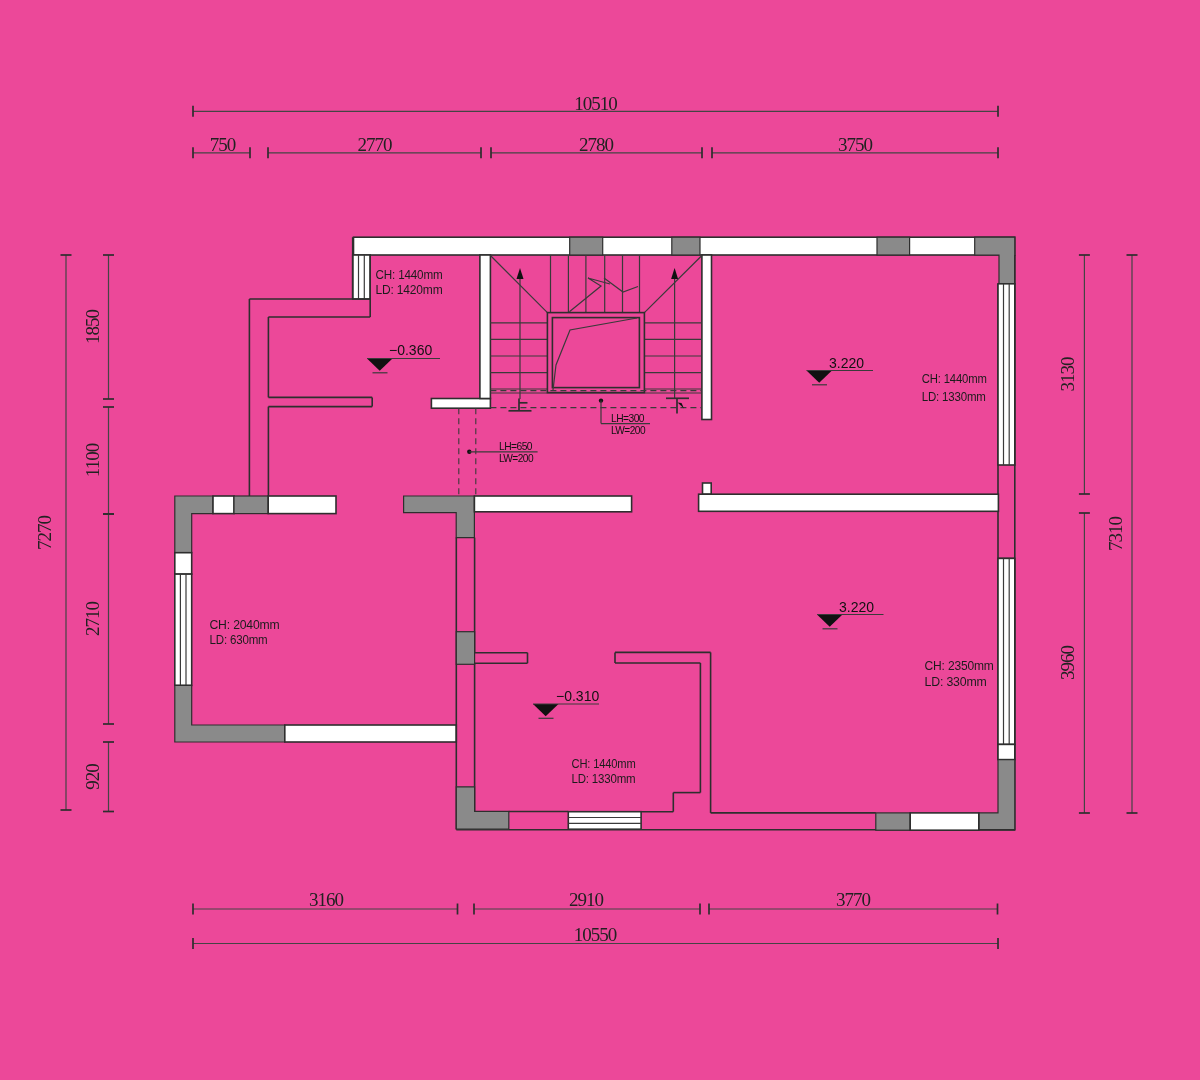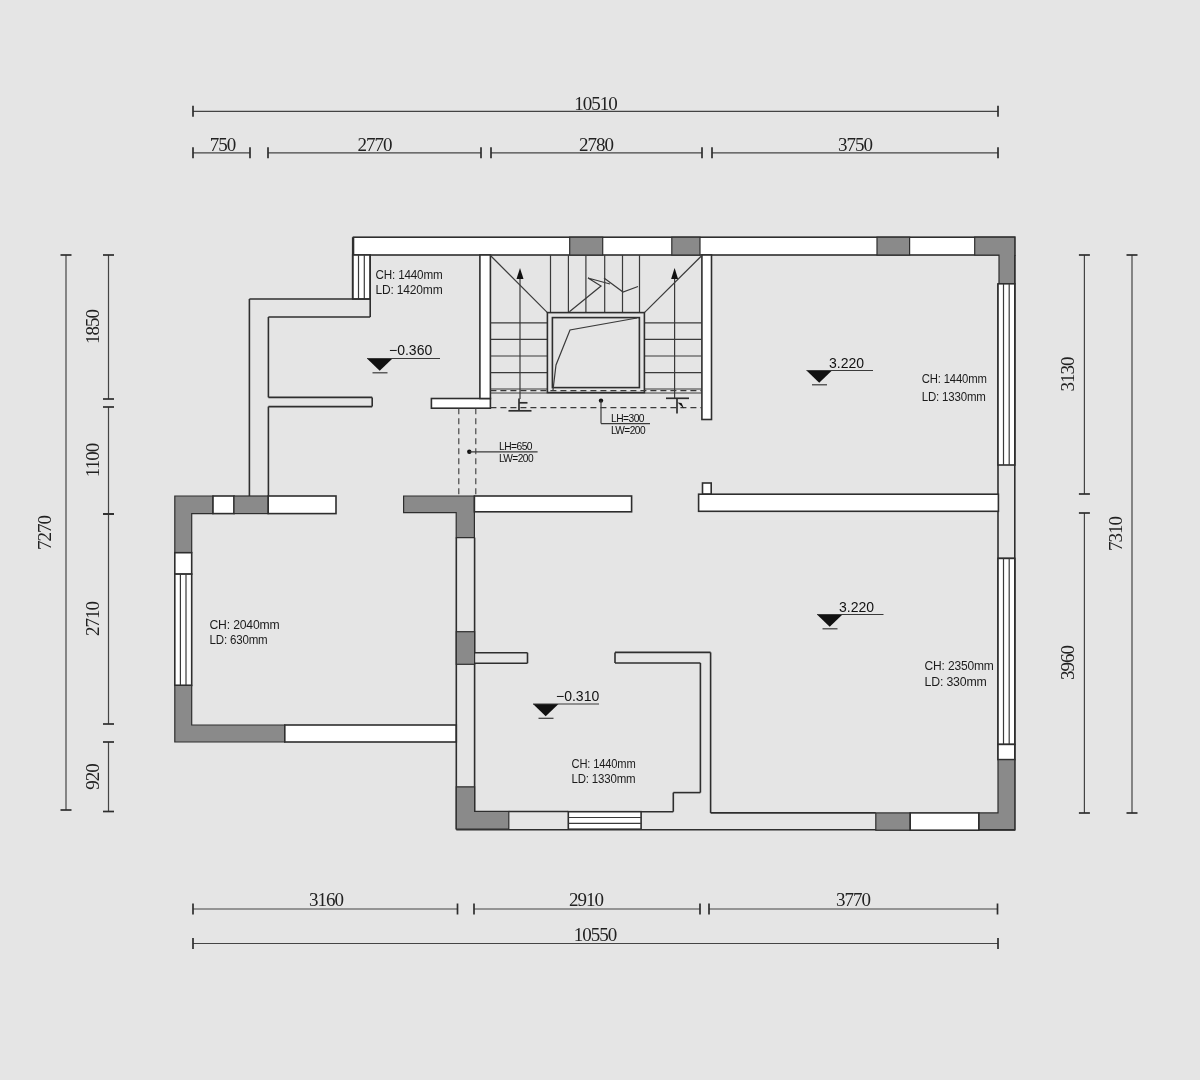--- a/index.html
+++ b/index.html
@@ -1,16 +1,16 @@
 <!DOCTYPE html>
 <html><head>
 <meta charset="utf-8">
 <style>
 html,body{margin:0;padding:0;background:#ffffff;}
-#page{position:relative;width:1200px;height:1080px;background:#e5e5e5;overflow:hidden;}
+#page{position:relative;width:1200px;height:1080px;background:#ec4899;overflow:hidden;}
 svg{position:absolute;left:0;top:0;}
 .w{fill:none;stroke:#2e2e2e;stroke-width:1.6;}
 .wt{fill:#ffffff;stroke:#2e2e2e;stroke-width:1.6;}
 .g{fill:#8a8a8a;stroke:#2e2e2e;stroke-width:1.2;}
 .tl{fill:none;stroke:#3a3a3a;stroke-width:1.2;}
 .dim{fill:none;stroke:#444;stroke-width:1.2;}
 .tick{stroke:#2e2e2e;stroke-width:1.7;}
 .dash{fill:none;stroke:#3a3a3a;stroke-width:1.1;stroke-dasharray:6 4;}
 .blk{fill:#111;stroke:none;}
 text{font-family:"Liberation Sans",sans-serif;fill:#1c1c1c;}

